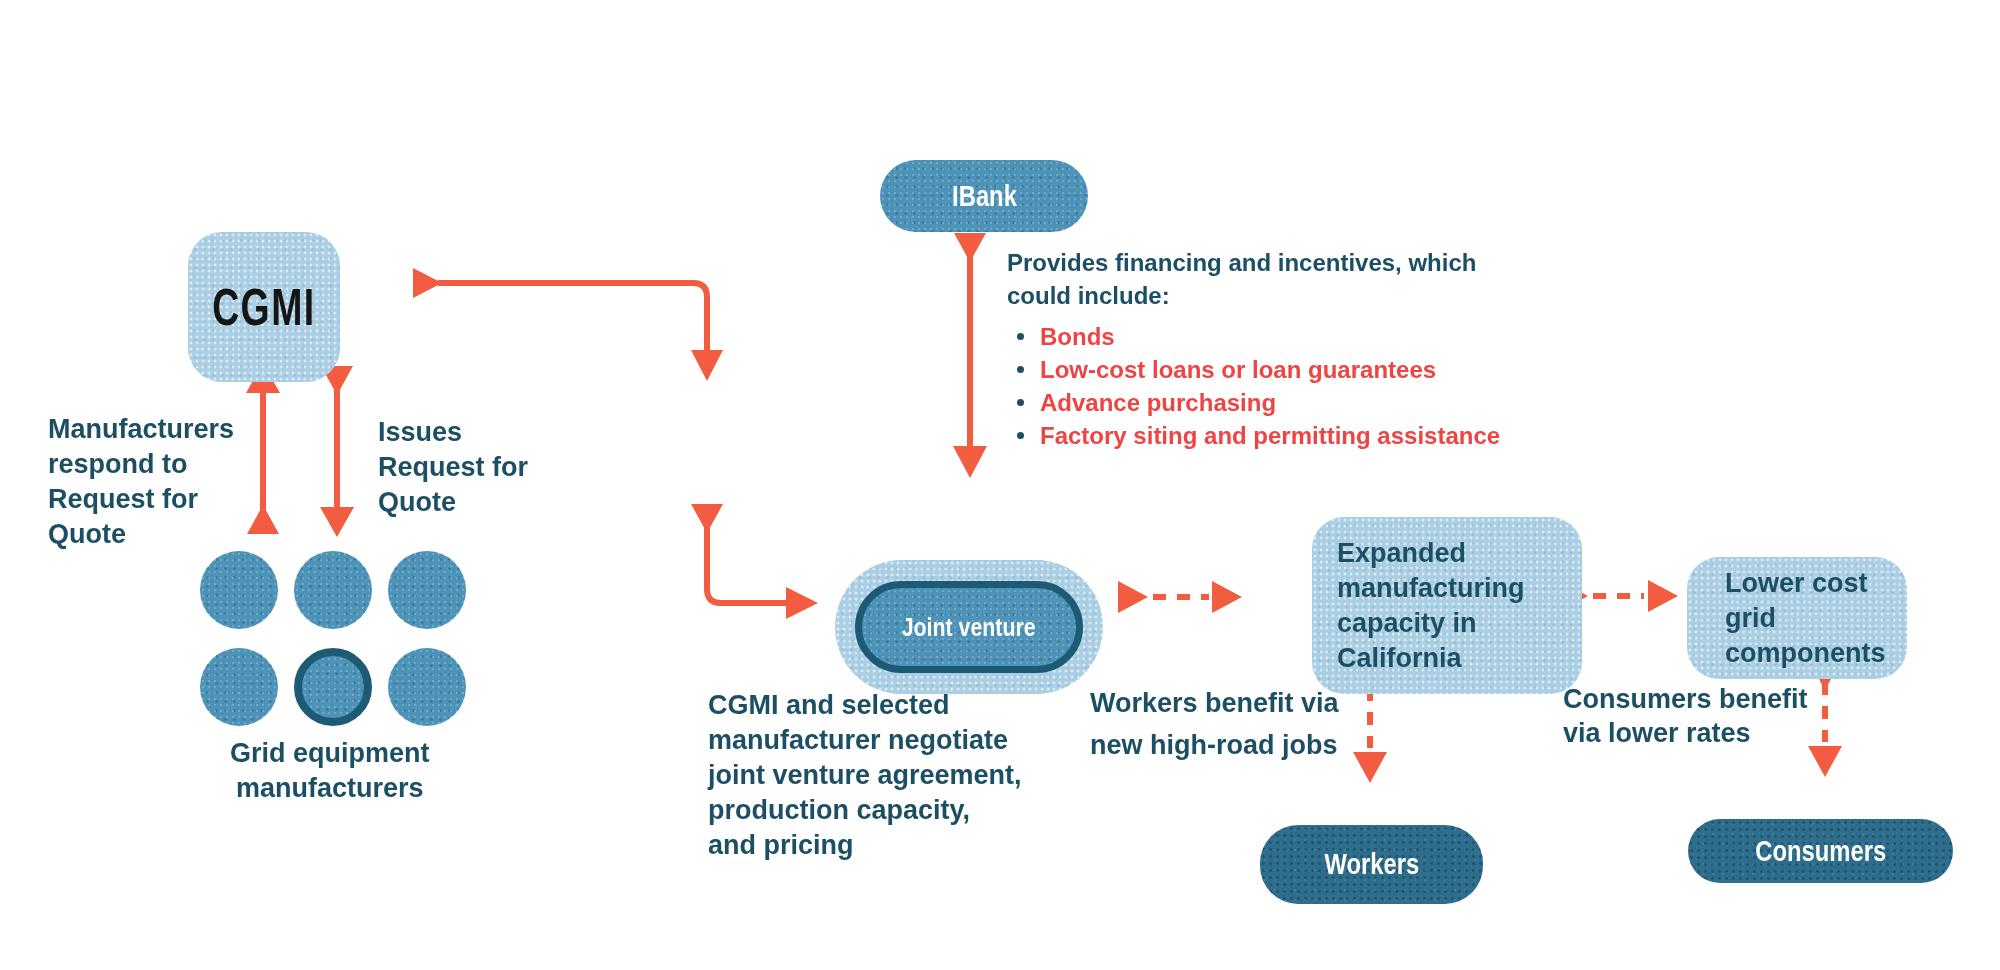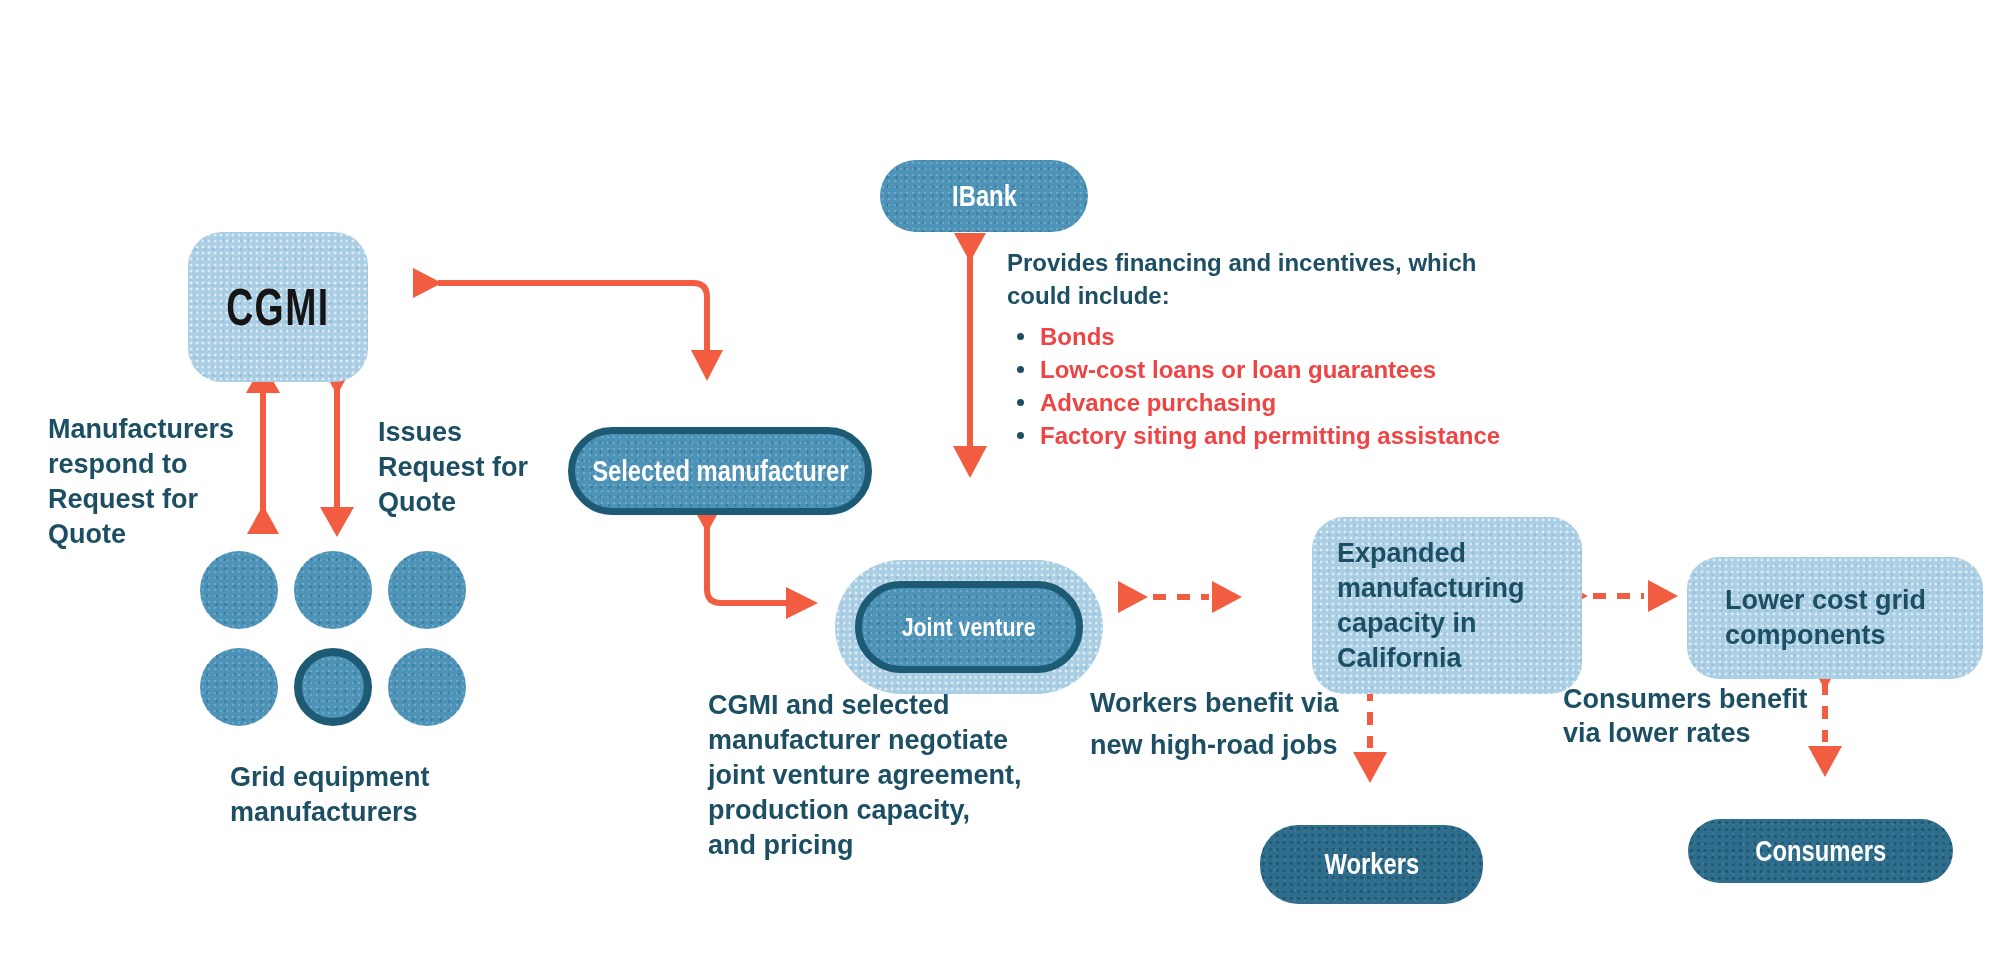--- a/index.html
+++ b/index.html
@@ -31,35 +31,35 @@
       radial-gradient(circle, rgba(255,255,255,0.10) 1px, transparent 1.4px);
     background-size:7px 7px, 10px 10px;
   }
   
   .node {
     position:absolute; display:flex; align-items:center; justify-content:center;
     box-sizing:border-box;
     margin-top:32px;
   }
   .cond { transform:scaleX(.82); white-space:nowrap; font-weight:bold; }
-  .node-cgmi     { left:188px; top:200px; width:180px; height:150px; border-radius:34px; }
+  .node-cgmi     { left:188px; top:200px; width:152px; height:150px; border-radius:34px; }
   .cgmi-label    { font-size:52px; color:#151515; letter-spacing:2px; transform:scaleX(.72); }
   .node-ibank    { left:880px; top:128px; width:208px; height:72px;  border-radius:36px; }
   .node-selected { left:568px; top:395px; width:304px; height:88px;  border-radius:44px; border:7px solid #1d5a73; }
   .jv-outer      { left:835px; top:528px; width:268px; height:134px; border-radius:67px; }
   .jv-inner      { position:absolute; left:20px; top:21px; width:228px; height:92px;
                    border-radius:46px; border:7px solid #1d5a73;
                    display:flex; align-items:center; justify-content:center; box-sizing:border-box; }
   .node-workers  { left:1260px; top:793px; width:223px; height:79px; border-radius:38px; }
   .node-consumers{ left:1688px; top:787px; width:265px; height:64px; border-radius:40px; }
   .pill-label    { color:#ffffff; font-size:29px; }
   .pill-label-sm { color:#ffffff; font-size:26px; }
   .node-expanded { left:1312px; top:485px; width:270px; height:177px; border-radius:32px;
                    justify-content:flex-start; padding-left:25px; }
-  .node-lower    { left:1687px; top:525px; width:296px; height:122px; border-radius:32px;
+  .node-lower    { left:1687px; top:525px; width:220px; height:122px; border-radius:32px;
                    justify-content:flex-start; padding-left:38px; }
   .box-label-left{ color:#1c4f63; font-weight:bold; font-size:27px; line-height:35px;
                    white-space:pre-line; text-align:left; }
   
   .circle { position:absolute; width:78px; height:78px; border-radius:50%; box-sizing:border-box; }
   .circle-ring { border:8px solid #1d5a73; }
   
   .note {
     position:absolute; color:#1c4f63; font-weight:bold;
     font-size:27px; line-height:35px; white-space:pre-line;
@@ -128,23 +128,20 @@
   </svg>
 
   <div class="node node-cgmi tex-light">
     <span class="cgmi-label" style="font-weight:bold;">CGMI</span>
   </div>
 
   <div class="node node-ibank tex-med">
     <span class="cond pill-label">IBank</span>
   </div>
 
-  <div class="node node-selected tex-med">
-    <span class="cond pill-label">Selected manufacturer</span>
-  </div>
 
   <div class="node jv-outer tex-light">
     <div class="jv-inner tex-med">
       <span class="cond pill-label-sm">Joint venture</span>
     </div>
   </div>
 
   <div class="node node-expanded tex-light">
     <span class="box-label-left">Expanded
 manufacturing
@@ -165,21 +162,21 @@
     <span class="cond pill-label">Consumers</span>
   </div>
 
   <div class="circle tex-med" style="left:200px; top:551px;"></div>
   <div class="circle tex-med" style="left:294px; top:551px;"></div>
   <div class="circle tex-med" style="left:388px; top:551px;"></div>
   <div class="circle tex-med" style="left:200px; top:648px;"></div>
   <div class="circle tex-med circle-ring" style="left:294px; top:648px;"></div>
   <div class="circle tex-med" style="left:388px; top:648px;"></div>
 
-  <div class="note" style="left:230px; top:760px;">Grid equipment
+  <div class="note" style="left:230px; top:736px;text-align:center;">Grid equipment
 manufacturers</div>
 
 
   <div class="note" style="left:48px; top:412px;">Manufacturers
 respond to
 Request for
 Quote</div>
 
   <div class="note" style="left:378px; top:415px;">Issues
 Request for

